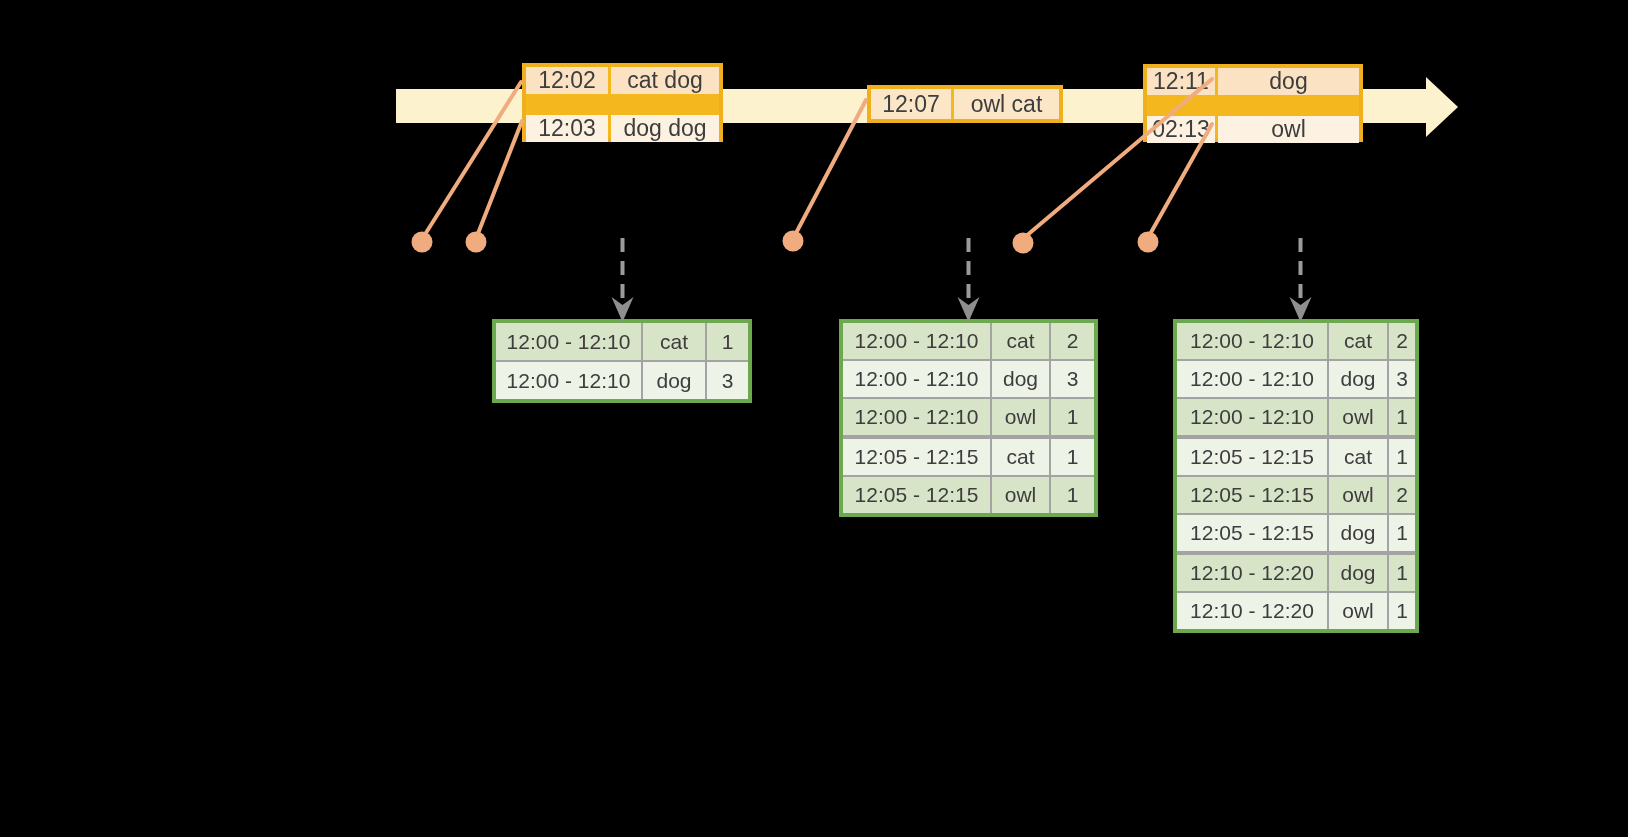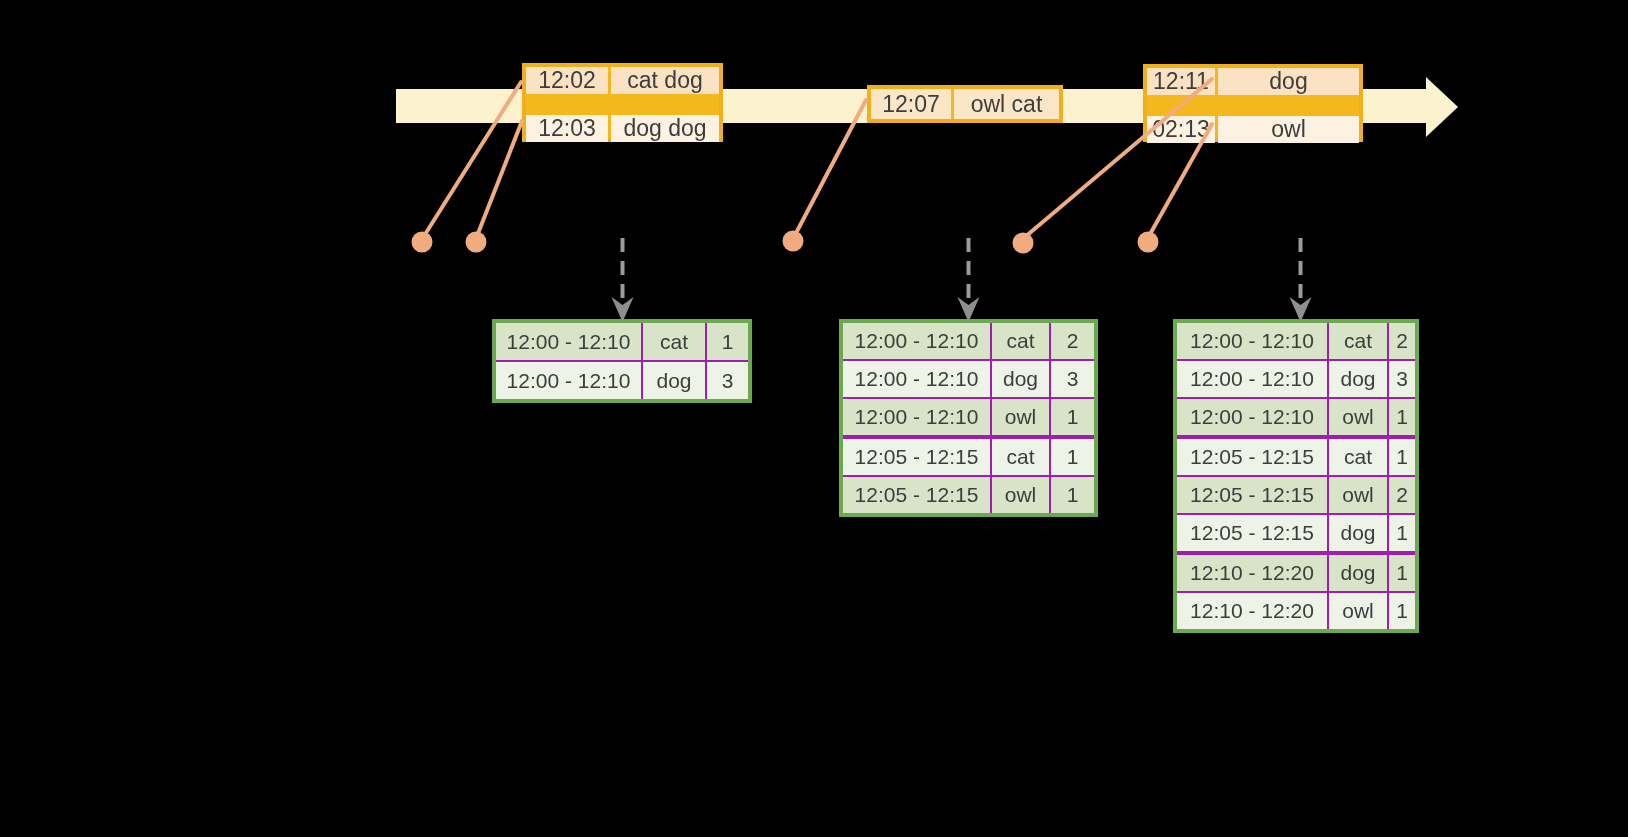--- a/index.html
+++ b/index.html
@@ -23,21 +23,21 @@
   .et1 .trow{grid-template-columns:82px auto;}
   .et2 .trow{grid-template-columns:80px auto;}
   .et3 .trow{grid-template-columns:68px auto;}
   .et1 .trow:nth-child(1) .tcell,.et3 .trow:nth-child(1) .tcell{background:#fbe2c2;}
   .et1 .trow:nth-child(2) .tcell,.et3 .trow:nth-child(2) .tcell{background:#fdf2e2;}
   .et2 .trow .tcell{background:#fbe7c8;}
   .et1{left:522px;top:63px;width:201px;height:79px;}
   .et2{left:867px;top:85px;width:196px;height:38px;}
   .et3{left:1143px;top:64px;width:220px;height:78px;}
   
-  .gtable{background:#a21caf;border:4px solid #6ca94e;font-size:21px;}
+  .gtable{background:#a3a3a3;border:4px solid #6ca94e;font-size:21px;}
   .gtable .trow{grid-gap:2px;margin-top:2px;}
   .gtable .trow:first-child{margin-top:0;}
   .gtable .trow.group-start{margin-top:4px;}
   .gtable .trow:nth-child(odd) .tcell{background:#d8e4c8;}
   .gtable .trow:nth-child(even) .tcell{background:#eef3e8;}
   .rt1{left:492px;top:319px;width:260px;height:84px;}
   .rt1 .trow{grid-template-columns:145px 62px auto;height:37px;}
   .rt2{left:839px;top:319px;width:259px;height:198px;}
   .rt2 .trow{grid-template-columns:147px 57px auto;height:36px;}
   .rt3{left:1173px;top:319px;width:246px;height:314px;}

